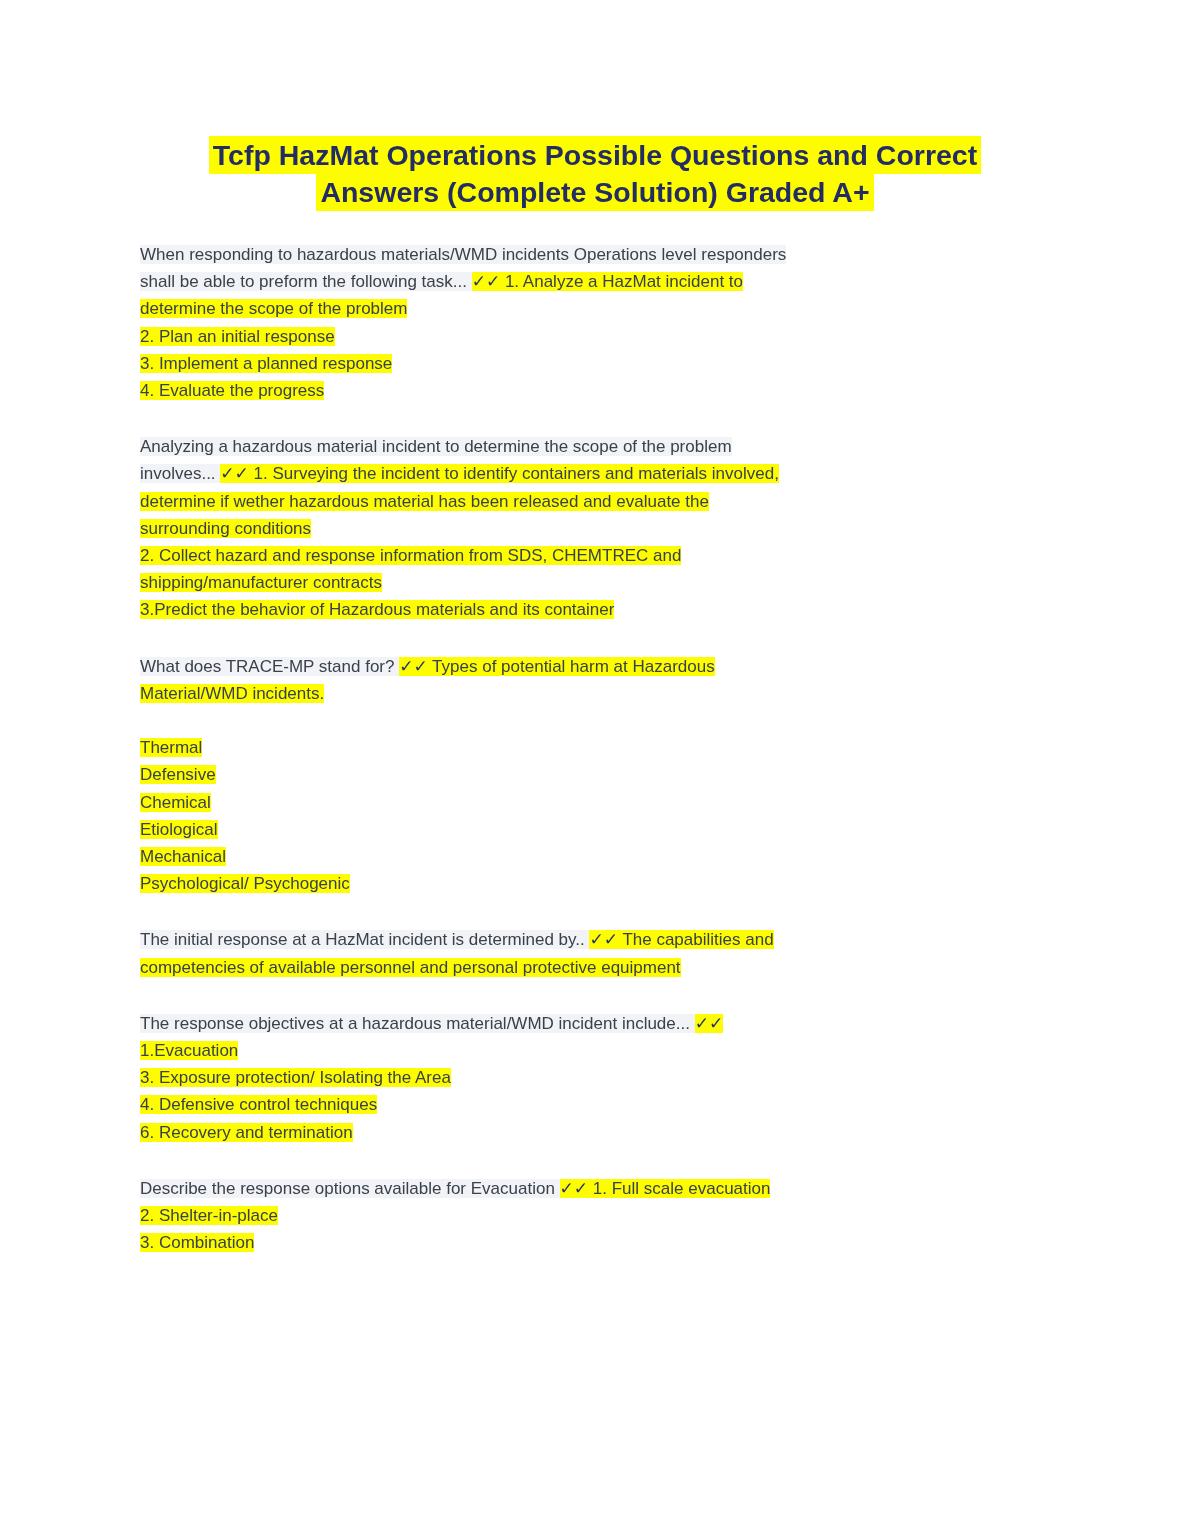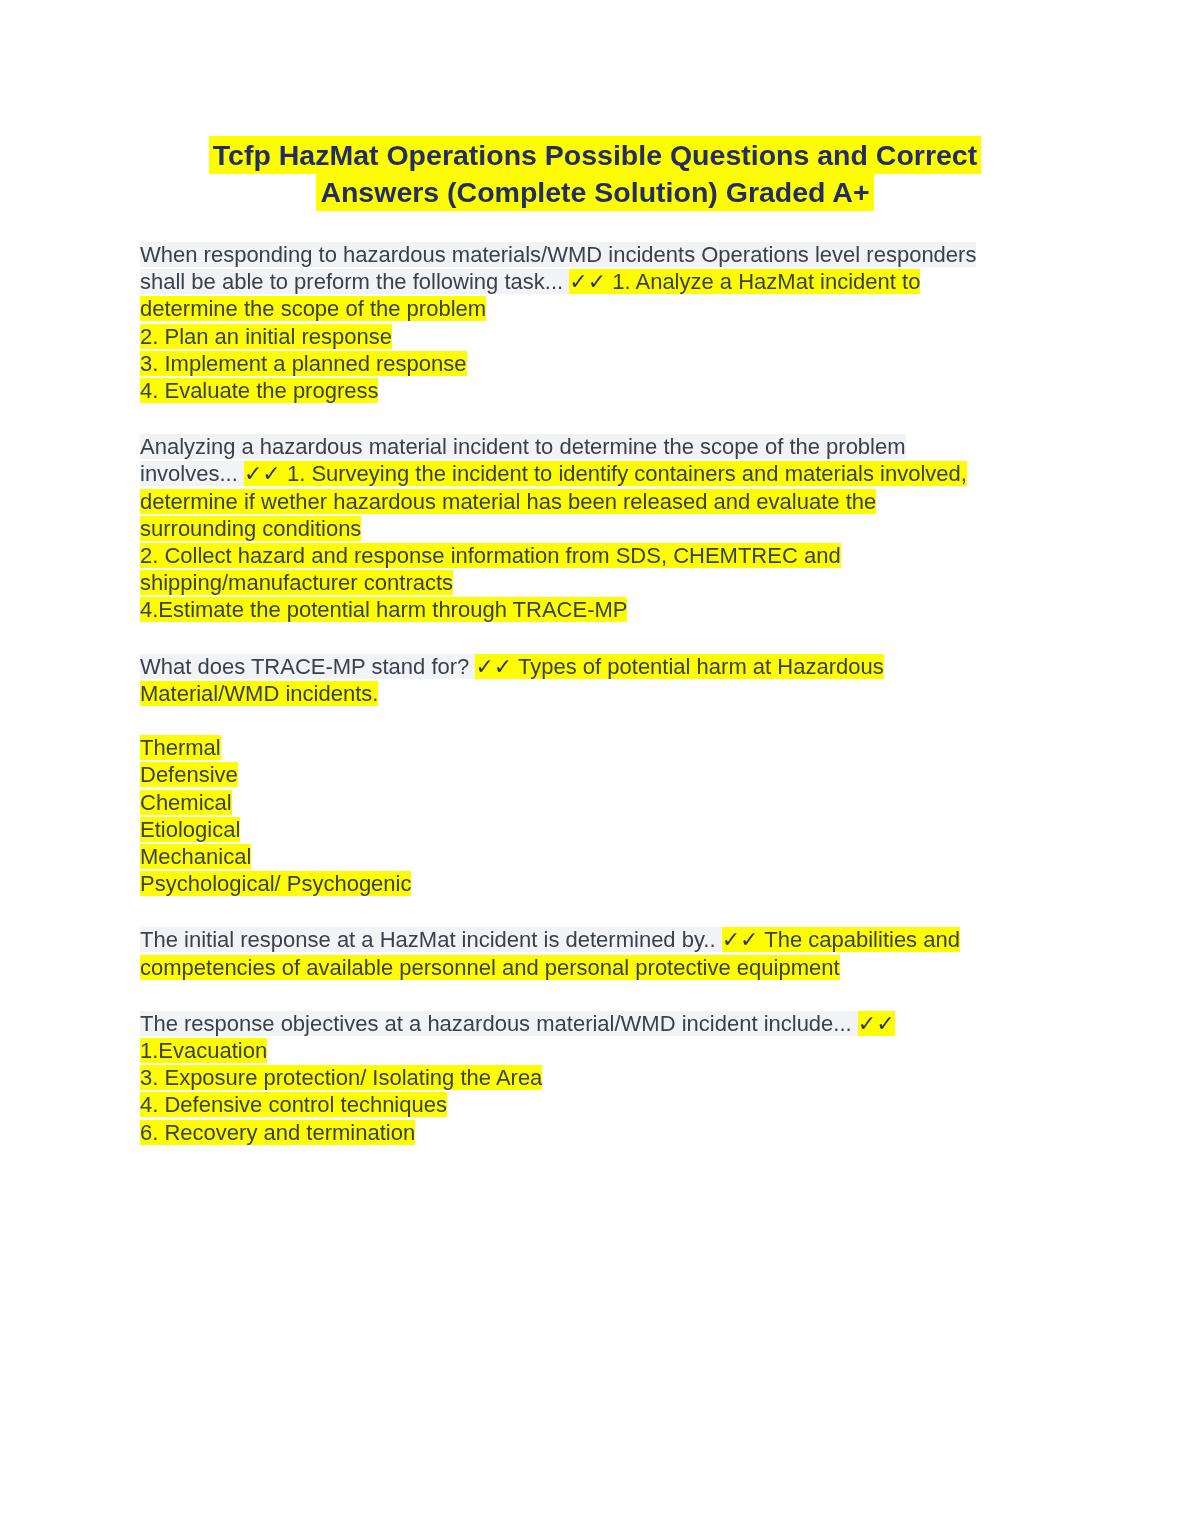--- a/index.html
+++ b/index.html
@@ -29,21 +29,21 @@
     font-size:28.5px;
     line-height:36.5px;
     color:var(--title);
   }
   .title .hl{
     background:var(--yellow);
     padding:3px 4px;
   }
   .doc-body{
     margin:31px 140px 16px 140px;
-    font-size:22px;
+    font-size:17px;
     line-height:27.2px;
     color:var(--text);
   }
   .para{margin-bottom:29px;}
   .line{white-space:pre;}
   .seg-question{background:var(--qbg);}
   .seg-answer{background:var(--yellow);}
   .seg-check{
     background:var(--yellow);
     color:var(--check);
@@ -67,21 +67,21 @@
         <div class="line"><span class="seg-answer">3. Implement a planned response</span></div>
         <div class="line"><span class="seg-answer">4. Evaluate the progress</span></div>
       </div>
       <div class="para">
         <div class="line"><span class="seg-question">Analyzing a hazardous material incident to determine the scope of the problem</span></div>
         <div class="line"><span class="seg-question">involves... </span><span class="seg-check">✓✓</span><span class="seg-answer"> 1. Surveying the incident to identify containers and materials involved,</span></div>
         <div class="line"><span class="seg-answer">determine if wether hazardous material has been released and evaluate the</span></div>
         <div class="line"><span class="seg-answer">surrounding conditions</span></div>
         <div class="line"><span class="seg-answer">2. Collect hazard and response information from SDS, CHEMTREC and</span></div>
         <div class="line"><span class="seg-answer">shipping/manufacturer contracts</span></div>
-        <div class="line"><span class="seg-answer">4.Estimate the potential harm through TRACE-MP</span></div>
+        <div class="line"><span class="seg-answer">3.Predict the behavior of Hazardous materials and its container</span></div>
       </div>
       <div class="para">
         <div class="line"><span class="seg-question">What does TRACE-MP stand for? </span><span class="seg-check">✓✓</span><span class="seg-answer"> Types of potential harm at Hazardous</span></div>
         <div class="line"><span class="seg-answer">Material/WMD incidents.</span></div>
         <div class="line">&nbsp;</div>
         <div class="line"><span class="seg-answer">Thermal</span></div>
         <div class="line"><span class="seg-answer">Defensive</span></div>
         <div class="line"><span class="seg-answer">Chemical</span></div>
         <div class="line"><span class="seg-answer">Etiological</span></div>
         <div class="line"><span class="seg-answer">Mechanical</span></div>
@@ -91,14 +91,19 @@
         <div class="line"><span class="seg-question">The initial response at a HazMat incident is determined by.. </span><span class="seg-check">✓✓</span><span class="seg-answer"> The capabilities and</span></div>
         <div class="line"><span class="seg-answer">competencies of available personnel and personal protective equipment</span></div>
       </div>
       <div class="para">
         <div class="line"><span class="seg-question">The response objectives at a hazardous material/WMD incident include... </span><span class="seg-check">✓✓</span></div>
         <div class="line"><span class="seg-answer">1.Evacuation</span></div>
         <div class="line"><span class="seg-answer">3. Exposure protection/ Isolating the Area</span></div>
         <div class="line"><span class="seg-answer">4. Defensive control techniques</span></div>
         <div class="line"><span class="seg-answer">6. Recovery and termination</span></div>
       </div>
+      <div class="para">
+        <div class="line"><span class="seg-question">Describe the response options available for Evacuation </span><span class="seg-check">✓✓</span><span class="seg-answer"> 1. Full scale evacuation</span></div>
+        <div class="line"><span class="seg-answer">2. Shelter-in-place</span></div>
+        <div class="line"><span class="seg-answer">3. Combination</span></div>
+      </div>
     </div>
 </div>
 
 </body></html>

